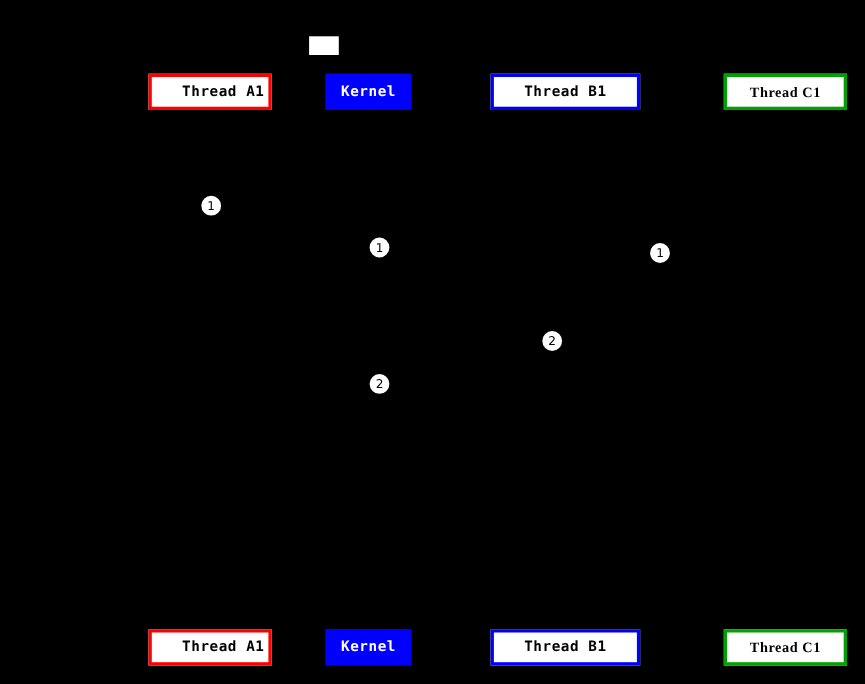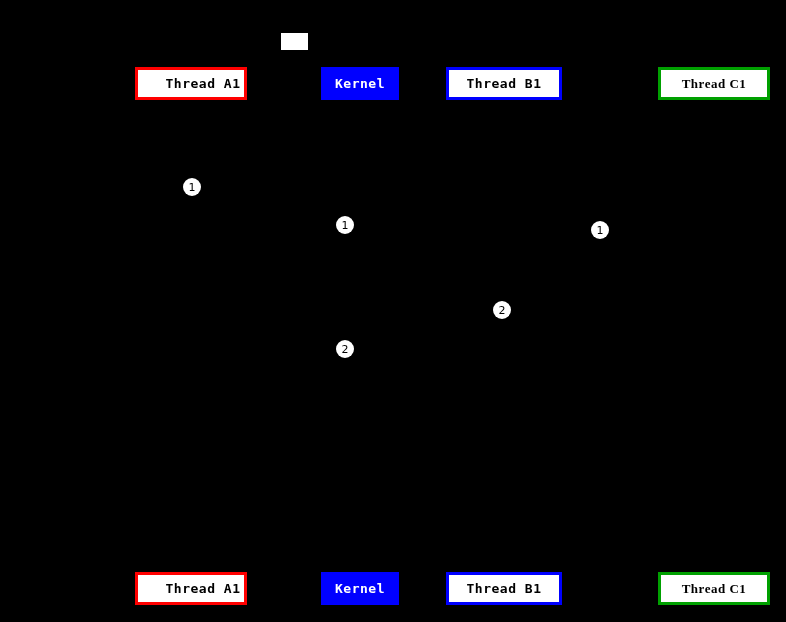--- a/index.html
+++ b/index.html
@@ -27,22 +27,22 @@
     align-items: center;
     justify-content: center;
     font-size: 13px;
     font-weight: bold;
     letter-spacing: 0.5px;
     white-space: nowrap;
   }
   .row-top    { top: 67px; }
   .row-bottom { top: 572px; }
   .p-a1     { left: 135px; width: 112px; padding-left: 24px; }
-  .p-kernel { left: 321px; width: 78px;  }
-  .p-b1     { left: 446px; width: 116px; }
+  .p-kernel { left: 296px; width: 78px;  }
+  .p-b1     { left: 446px; width: 136px; }
   .p-c1     { left: 658px; width: 112px; font-family: Liberation Serif, serif; }
 
   
   .marker {
     position: absolute;
     width: 18px;
     height: 18px;
     border-radius: 50%;
     background: #ffffff;
     color: #000000;

